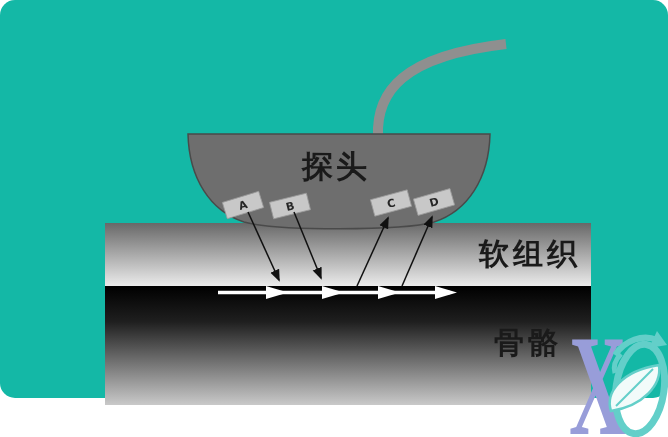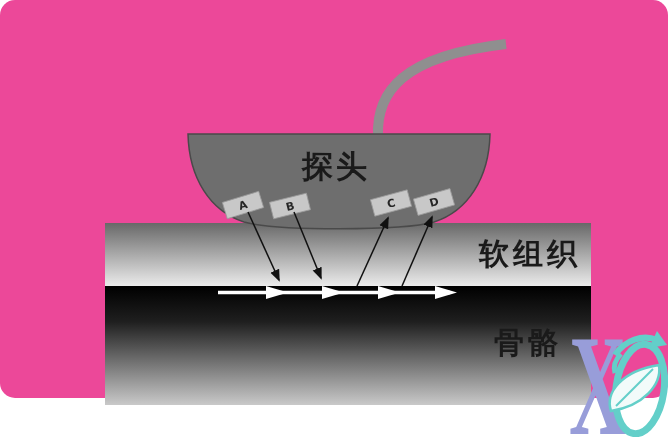--- a/index.html
+++ b/index.html
@@ -1,17 +1,17 @@
 <!DOCTYPE html>
 <html><head>
 <meta charset="utf-8">
 <style>
   html,body{margin:0;padding:0;background:#ffffff;}
   body{width:668px;height:437px;overflow:hidden;font-family:"DejaVu Sans","Liberation Sans",sans-serif;}
-  .stage{position:relative;width:668px;height:398px;background:#ec4899;border-radius:15px;}
+  .stage{position:relative;width:668px;height:398px;background:#14b8a6;border-radius:15px;}
   svg{display:block;}
   text{user-select:none;}
   .cjk{font-family:"DejaVu Sans","Liberation Sans",sans-serif;font-weight:bold;}
 </style>
 </head>
 <body>
 
 <div class="stage">
 <svg width="668" height="437" viewBox="0 0 668 437" xmlns="http://www.w3.org/2000/svg">
   <defs>

